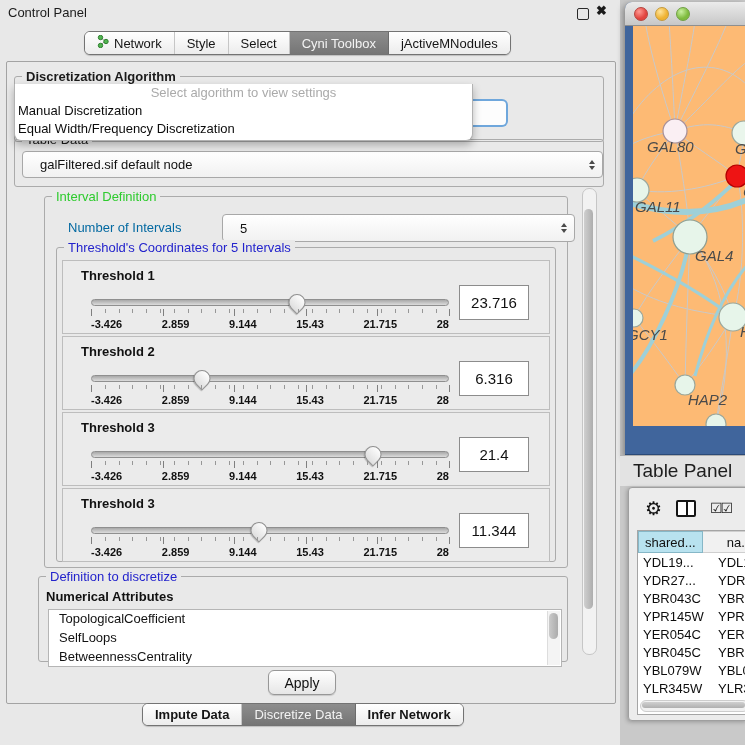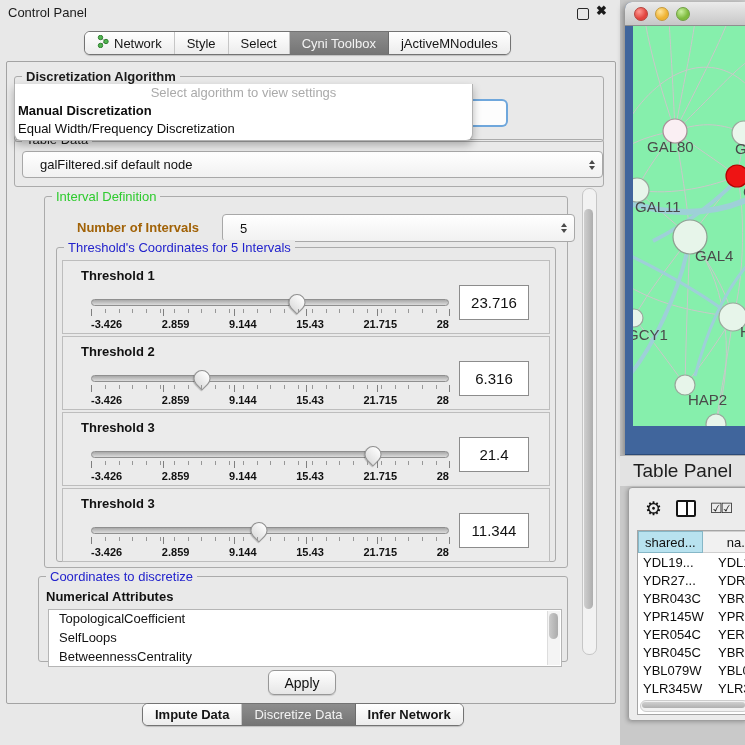--- a/index.html
+++ b/index.html
@@ -24,21 +24,21 @@
   .groupbox{position:absolute;border:1px solid #ababab;border-radius:3px;}
   .grouplabel{position:absolute;font-size:13px;background:#e9e9e9;padding:0 4px;z-index:2;white-space:nowrap;}
   .gl-black{color:#1a1a1a;font-weight:bold;}
   .gl-green{color:#2dcb2d;}
   .gl-blue{color:#2323cc;}
 
   
   .popup{position:absolute;left:14px;top:84px;width:457px;height:56px;background:#ffffff;border:1px solid #b2b2b2;border-top:none;border-radius:0 0 7px 7px;box-shadow:0 4px 9px rgba(0,0,0,.28);z-index:10;overflow:hidden;}
   .popup .prompt{height:18px;line-height:18px;text-align:center;color:#aaaaaa;font-size:13px;}
   .popup .opt{height:18px;line-height:18px;padding-left:3px;font-size:13px;color:#0c0c0c;}
-  .popup .opt.bold{font-weight:bold;}
+  .popup .opt.bold{font-weight:normal;}
   .combo-stub{position:absolute;left:470px;top:99px;width:36px;height:24px;background:#fdfdfd;border:2px solid #6fa7dc;border-left:none;border-radius:0 6px 6px 0;z-index:5;}
 
   .combo{position:absolute;background:linear-gradient(#ffffff,#f1f1f1);border:1px solid #a8a8a8;border-radius:4px;font-size:13px;color:#111;display:flex;align-items:center;padding-left:17px;}
   .spin{position:absolute;right:7px;top:50%;transform:translateY(-50%);display:flex;flex-direction:column;gap:2px;}
   .spin .up{width:0;height:0;border-left:3.5px solid transparent;border-right:3.5px solid transparent;border-bottom:4.5px solid #4a4a4a;}
   .spin .down{width:0;height:0;border-left:3.5px solid transparent;border-right:3.5px solid transparent;border-top:4.5px solid #4a4a4a;}
 
   
   .thr-panel{position:absolute;left:62px;width:486px;height:72px;border:1px solid #bdbdbd;background:#ebebeb;}
   .thr-label{position:absolute;left:18px;top:7px;font-size:13px;font-weight:bold;color:#111;}
@@ -62,21 +62,21 @@
   .apply-btn{position:absolute;left:268px;top:670px;width:66px;height:23px;border:1px solid #979797;border-radius:6px;background:linear-gradient(#ffffff,#e6e6e6);font-size:14px;color:#111;display:flex;align-items:center;justify-content:center;box-shadow:0 1px 1px rgba(0,0,0,.15);}
 
   
   .right{position:absolute;left:620px;top:0;width:125px;height:745px;background:#c9c9c9;}
   .netwin{position:absolute;left:5px;top:2px;width:120px;height:452px;border-radius:7px 0 0 0;box-shadow:-2px 2px 6px rgba(0,0,0,.35);background:#40659c;border-bottom:2px solid #2b4a78;}
   .nettitle{position:absolute;left:0;top:0;right:0;height:23px;border-radius:7px 0 0 0;background:linear-gradient(#ebebeb,#c7c7c7);border-bottom:1px solid #8f8f8f;display:flex;align-items:center;padding-left:9px;gap:7px;}
   .light{width:12px;height:12px;border-radius:50%;}
   .l-red{background:radial-gradient(circle at 35% 30%,#ff9a93,#e2453f 60%);border:1px solid #b5423c;}
   .l-yellow{background:radial-gradient(circle at 35% 30%,#ffe49a,#efb231 60%);border:1px solid #c59a3a;}
   .l-green{background:radial-gradient(circle at 35% 30%,#c9f0a0,#7fbb3e 60%);border:1px solid #6fa043;}
-  .netcanvas{position:absolute;left:8px;top:24px;right:0;bottom:28px;background:#86efac;overflow:hidden;}
+  .netcanvas{position:absolute;left:8px;top:24px;right:0;bottom:28px;background:#fdba74;overflow:hidden;font-style:italic;}
 
   .tp-header{position:absolute;left:0px;top:455px;width:125px;height:30px;background:#e3e3e3;border-top:1px solid #b0b0b0;display:flex;align-items:center;}
   .tp-header span{padding-left:13px;font-size:19px;color:#1d1d1d;}
   .tpwin{position:absolute;left:8px;top:487px;width:117px;height:232px;background:#ececec;border:1px solid #9f9f9f;border-radius:4px 0 0 4px;box-shadow:-1px 1px 4px rgba(0,0,0,.25);}
   .tp-toolbar{position:absolute;left:0;top:0;right:0;height:40px;display:flex;align-items:center;gap:14px;padding-left:16px;}
   .gear{font-size:19px;color:#111;line-height:1;}
   .split-icon{width:16px;height:13px;border:2px solid #151515;border-radius:2px;position:relative;background:#fff;}
   .split-icon:before{content:"";position:absolute;left:50%;top:0;bottom:0;width:2px;background:#151515;}
   .checks{font-size:14px;color:#222;letter-spacing:-2px;}
   .tp-table{position:absolute;left:8px;top:42px;width:115px;height:183px;background:#fff;border:1px solid #a5a5a5;overflow:hidden;}
@@ -150,21 +150,21 @@
         </span>
     </div>
 
     <div class="main-scroll">
       <div class="vthumb"></div>
     </div>
 
     <div class="groupbox" style="left:44px;top:196px;width:522px;height:370px;"></div>
     <div class="grouplabel gl-green" style="left:52px;top:189px;">Interval Definition</div>
 
-    <div style="position:absolute;left:77px;top:220px;font-size:13px;font-weight:bold;color:#a16207;">Number of Intervals</div>
+    <div style="position:absolute;left:68px;top:220px;font-size:13px;font-weight:normal;color:#0369a1;">Number of Intervals</div>
     <div class="combo" style="left:222px;top:214px;width:334px;height:26px;">
       <span>5</span>
       <span class="spin">
           <b class="up"></b>
           <b class="down"></b>
         </span>
     </div>
 
     <div class="groupbox" style="left:56px;top:247px;width:498px;height:313px;"></div>
     <div class="grouplabel gl-blue" style="left:64px;top:240px;">Threshold's Coordinates for 5 Intervals</div>
@@ -267,21 +267,21 @@
             <span>9.144</span>
             <span>15.43</span>
             <span>21.715</span>
             <span>28</span>
           </div>
       </div>
       <div class="valbox">11.344</div>
     </div>
 
     <div class="groupbox" style="left:38px;top:576px;width:528px;height:84px;"></div>
-    <div class="grouplabel gl-blue" style="left:46px;top:569px;">Coordinates to discretize</div>
+    <div class="grouplabel gl-blue" style="left:46px;top:569px;">Definition to discretize</div>
     <div style="position:absolute;left:46px;top:589px;font-size:13px;font-weight:bold;color:#111;z-index:2;">Numerical Attributes</div>
     <div class="listbox">
       <div>
           <div class="attr-item">TopologicalCoefficient</div>
           <div class="attr-item">SelfLoops</div>
           <div class="attr-item">BetweennessCentrality</div>
         </div>
       <div class="vscroll list-scroll">
           <div class="vthumb" style="top:2px;height:26px;"></div>
         </div>

